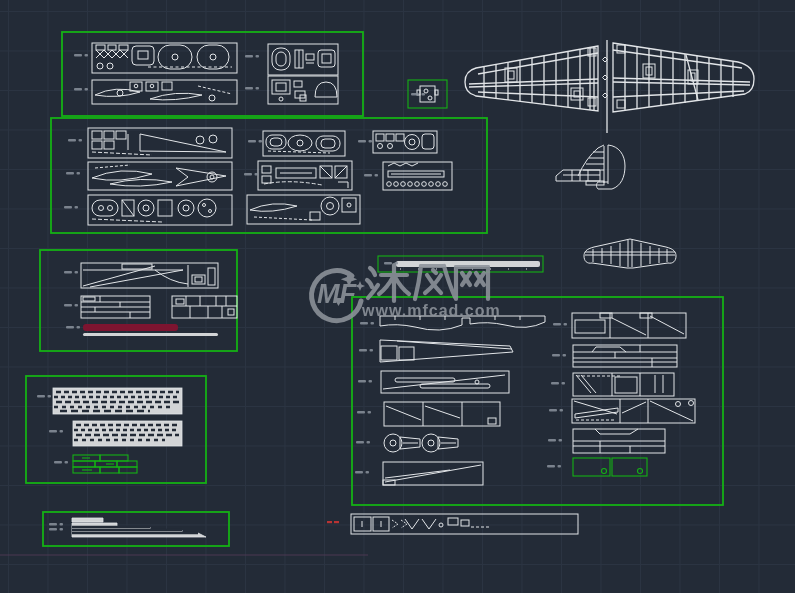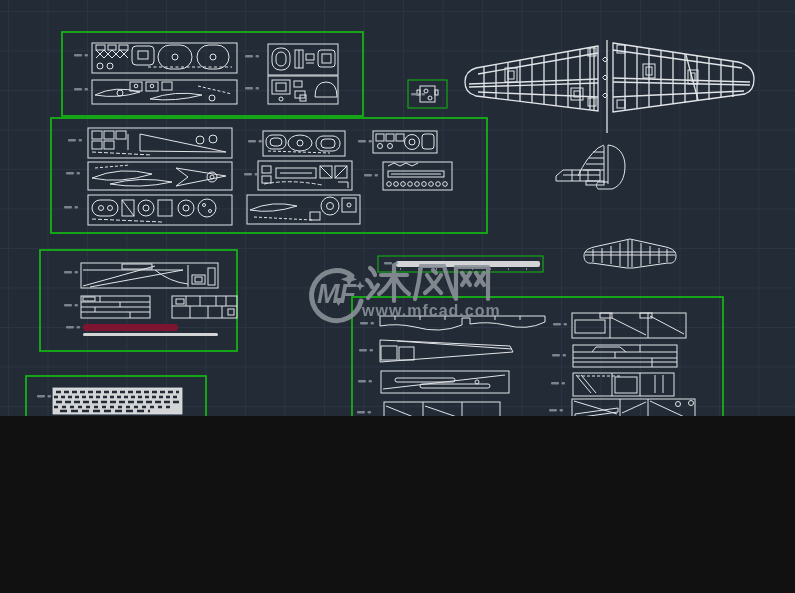--- a/index.html
+++ b/index.html
@@ -1,18 +1,18 @@
 <!DOCTYPE html>
 <html style="--bg: #232b37; --grid: #2b3442; --green: #15b115; --part: #e2e5e8; --partfill: #d2d4d6; --redbar: #7d1430; --redmark: #b83333; --magenta: #4c3852; --wm: #8d939b; --label: #8a929c;"><head>
 <meta charset="utf-8">
 <style>
   html,body{margin:0;padding:0;background:#111;}
   #canvas{
     position:relative;
-    width:795px;height:416px;
+    width:795px;height:593px;
     overflow:hidden;
     background-color:var(--bg,#232b37);
     background-image:
       linear-gradient(var(--grid,#2b3442) 1px, transparent 1px),
       linear-gradient(90deg, var(--grid,#2b3442) 1px, transparent 1px);
     background-size:39.5px 39.5px;
     background-position:8px 11px;
     font-family:"Liberation Sans", sans-serif;
   }
   svg{position:absolute;left:0;top:0;}

